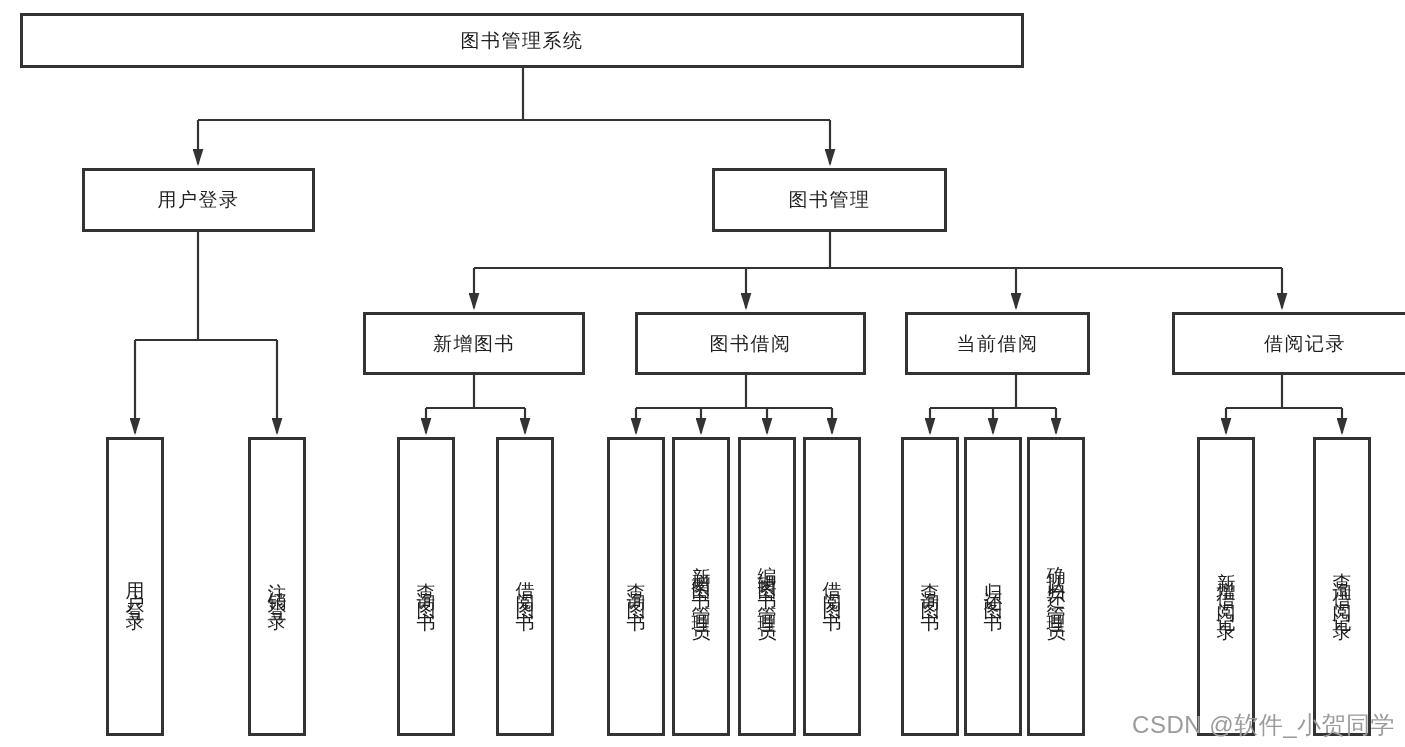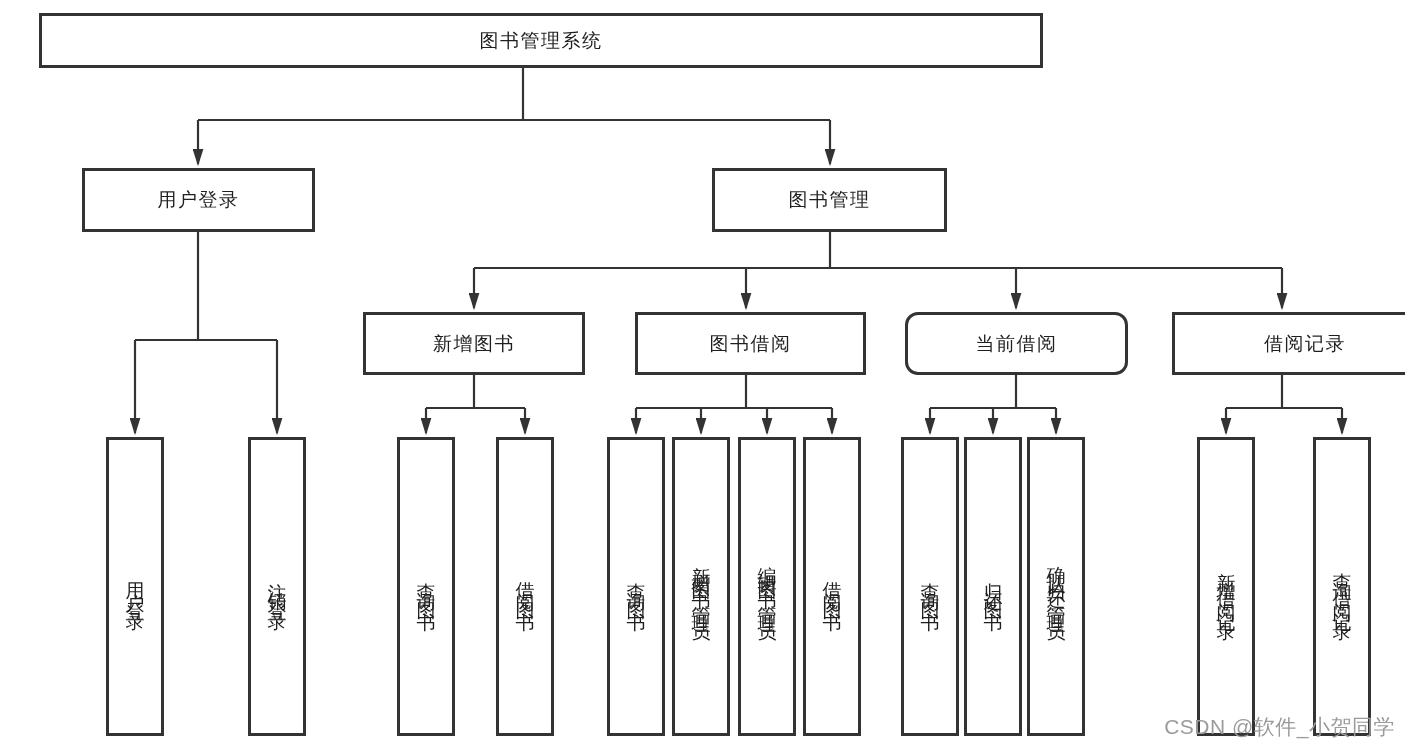--- a/index.html
+++ b/index.html
@@ -40,21 +40,21 @@
   .box.vertical {
     writing-mode: vertical-rl;
     letter-spacing: 10px;
     line-height: 52px;
   }
   .watermark {
     position: absolute;
     right: 10px;
     bottom: 6px;
     z-index: 5;
-    font-size: 21px;
+    font-size: 24px;
     color: var(--watermark);
     letter-spacing: 0.5px;
     white-space: nowrap;
   }
 </style>
 </head>
 <body>
 
 <div class="stage">
 
@@ -113,28 +113,28 @@
     </g>
 
     <g>
       <path class="conn" d="M1282,375 V408"></path>
       <path class="conn" d="M1226,408 H1342"></path>
       <path class="conn arrow" d="M1226,408 V433"></path>
       <path class="conn arrow" d="M1342,408 V433"></path>
     </g>
   </svg>
 
-  <div class="box" style="left:39px; top:13px; width:1004px; height:55px;">图书管理系统</div>
+  <div class="box" style="left:20px; top:13px; width:1004px; height:55px;">图书管理系统</div>
 
   <div class="box" style="left:82px; top:168px; width:233px; height:64px;">用户登录</div>
   <div class="box" style="left:712px; top:168px; width:235px; height:64px;font-family:Liberation Mono, monospace;">图书管理</div>
 
   <div class="box" style="left:363px; top:312px; width:222px; height:63px;">新增图书</div>
   <div class="box" style="left:635px; top:312px; width:231px; height:63px;">图书借阅</div>
-  <div class="box" style="left:905px; top:312px; width:223px; height:63px;border-radius:13px;">当前借阅</div>
+  <div class="box" style="left:905px; top:312px; width:185px; height:63px;">当前借阅</div>
   <div class="box" style="left:1172px; top:312px; width:242px; height:63px;padding-left:24px;">借阅记录</div>
 
   <div class="box vertical" style="left:106px; top:437px; width:58px; height:299px;">用户登录</div>
   <div class="box vertical" style="left:248px; top:437px; width:58px; height:299px;">注销登录</div>
 
   <div class="box vertical" style="left:397px; top:437px; width:58px; height:299px;">查询图书</div>
   <div class="box vertical" style="left:496px; top:437px; width:58px; height:299px;">借阅图书</div>
 
   <div class="box vertical" style="left:607px; top:437px; width:58px; height:299px;">查询图书</div>
   <div class="box vertical" style="left:672px; top:437px; width:58px; height:299px; letter-spacing:8px;">新增图书（管理员）</div>

